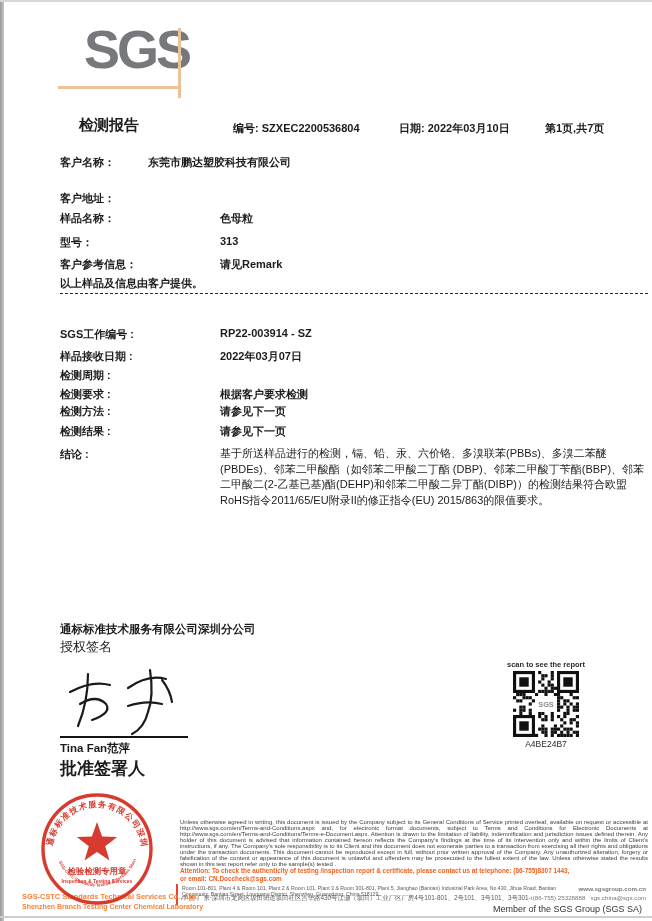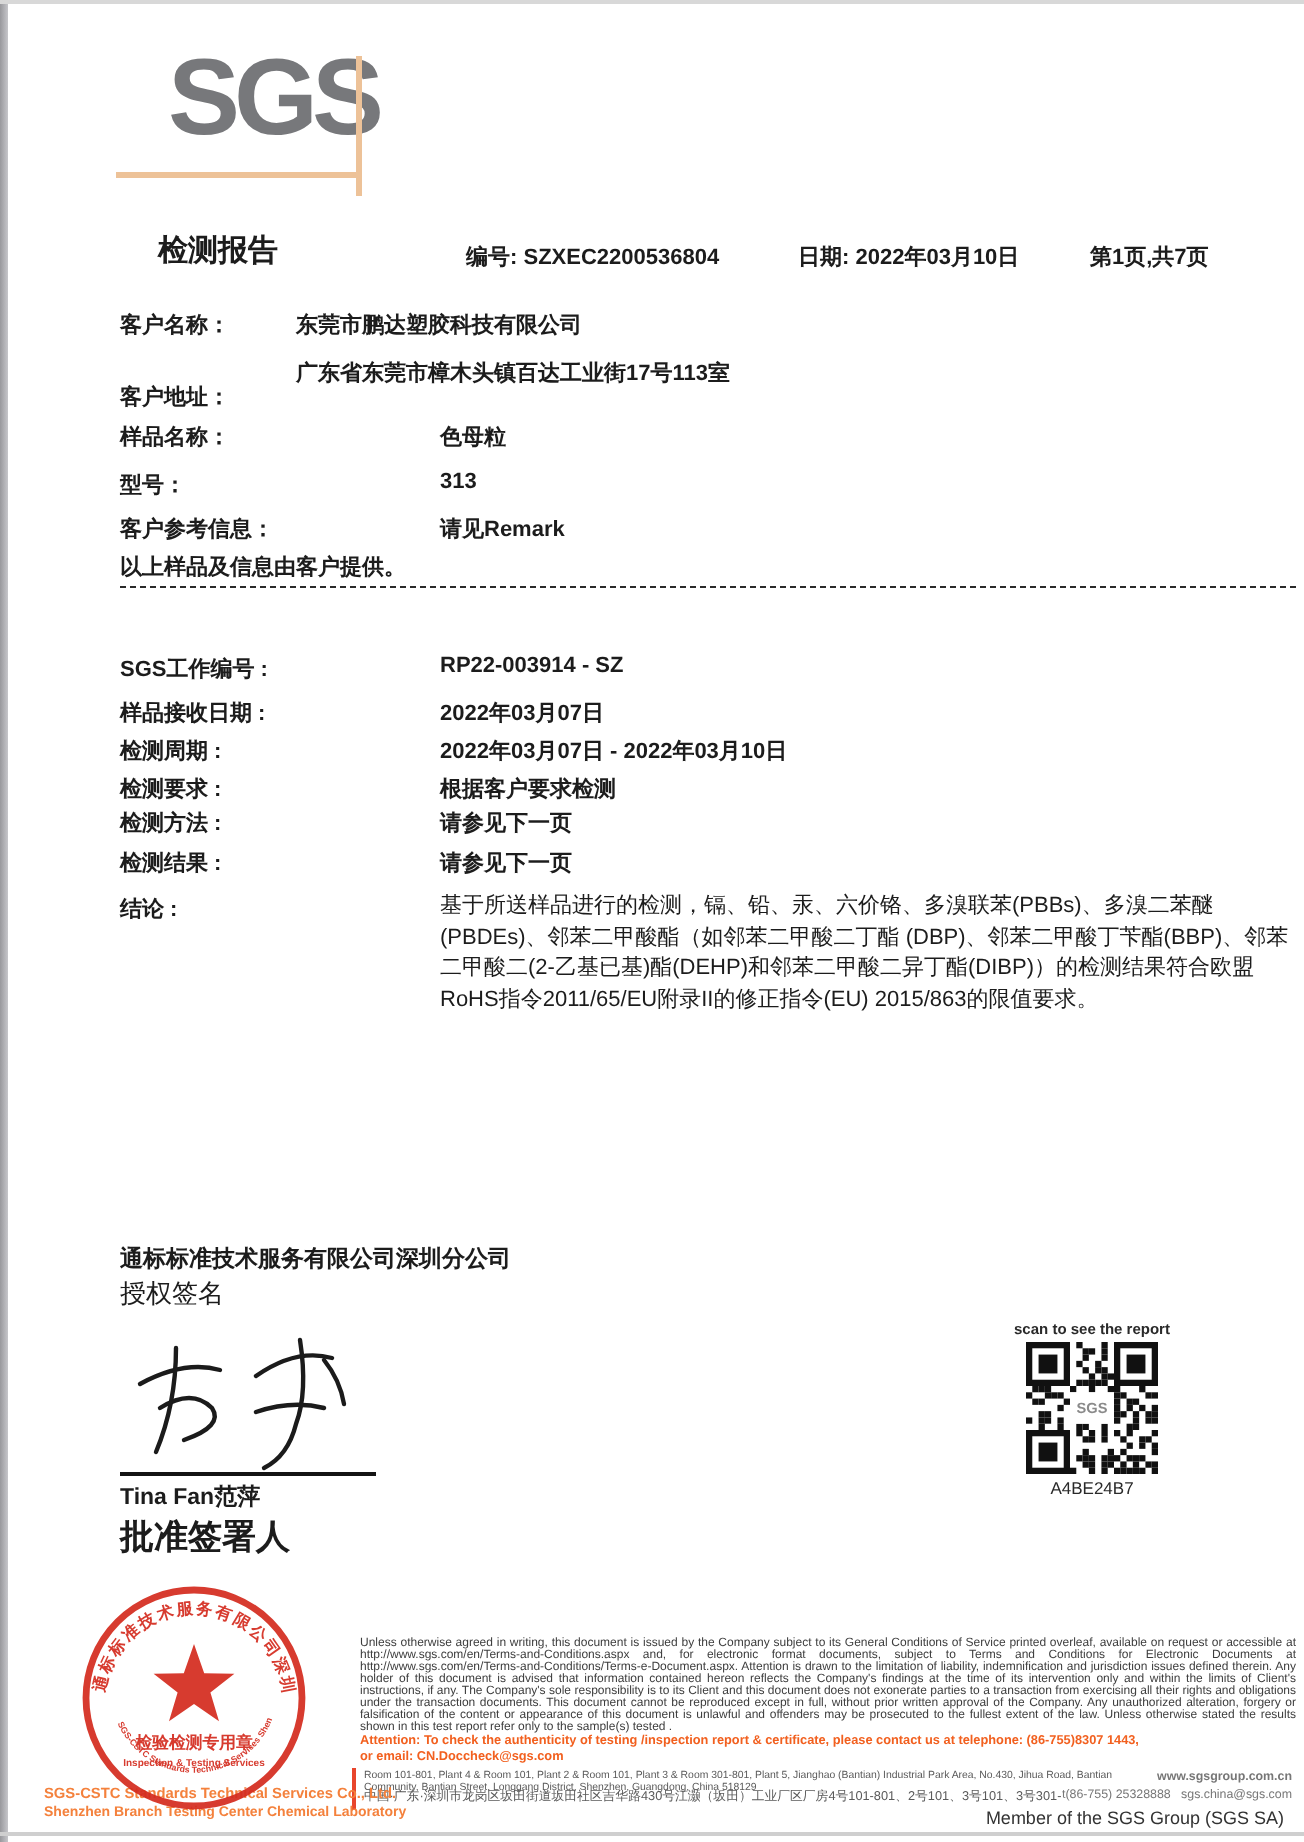--- a/index.html
+++ b/index.html
@@ -91,38 +91,36 @@
   </div>
   <div class="hdr-meta" style="left:399px">
     <span>日期:</span>
     <span>2022年03月10日</span>
   </div>
   <div class="hdr-meta" style="left:545px">第1页,共7页</div>
 
   <div class="lbl" style="top:155px">客户名称：</div>
   <div class="val v1" style="top:155px">东莞市鹏达塑胶科技有限公司</div>
   <div class="lbl" style="top:191px">客户地址：</div>
-  <div class="val v1" style="top:179px">广东省东莞市樟木头镇百达工业街17号113室</div>
 
   <div class="lbl" style="top:211px">样品名称：</div>
   <div class="val v2" style="top:211px">色母粒</div>
   <div class="lbl" style="top:235px">型号：</div>
   <div class="val v2" style="top:235px">313</div>
   <div class="lbl" style="top:257px">客户参考信息：</div>
   <div class="val v2" style="top:257px">请见Remark</div>
   <div class="lbl" style="top:276px">以上样品及信息由客户提供。</div>
 
   <div class="dashed-sep"></div>
 
   <div class="lbl" style="top:327px">SGS工作编号 :</div>
   <div class="val v2" style="top:327px">RP22-003914 - SZ</div>
   <div class="lbl" style="top:349px">样品接收日期 :</div>
   <div class="val v2" style="top:349px">2022年03月07日</div>
   <div class="lbl" style="top:368px">检测周期 :</div>
-  <div class="val v2" style="top:368px">2022年03月07日 - 2022年03月10日</div>
   <div class="lbl" style="top:387px">检测要求 :</div>
   <div class="val v2" style="top:387px">根据客户要求检测</div>
   <div class="lbl" style="top:404px">检测方法 :</div>
   <div class="val v2" style="top:404px">请参见下一页</div>
   <div class="lbl" style="top:424px">检测结果 :</div>
   <div class="val v2" style="top:424px">请参见下一页</div>
 
   <div class="lbl" style="top:447px">结论 :</div>
   <div class="conclusion-text">基于所送样品进行的检测，镉、铅、汞、六价铬、多溴联苯(PBBs)、多溴二苯醚(PBDEs)、邻苯二甲酸酯（如邻苯二甲酸二丁酯 (DBP)、邻苯二甲酸丁苄酯(BBP)、邻苯二甲酸二(2-乙基已基)酯(DEHP)和邻苯二甲酸二异丁酯(DIBP)）的检测结果符合欧盟RoHS指令2011/65/EU附录II的修正指令(EU) 2015/863的限值要求。</div>
 

